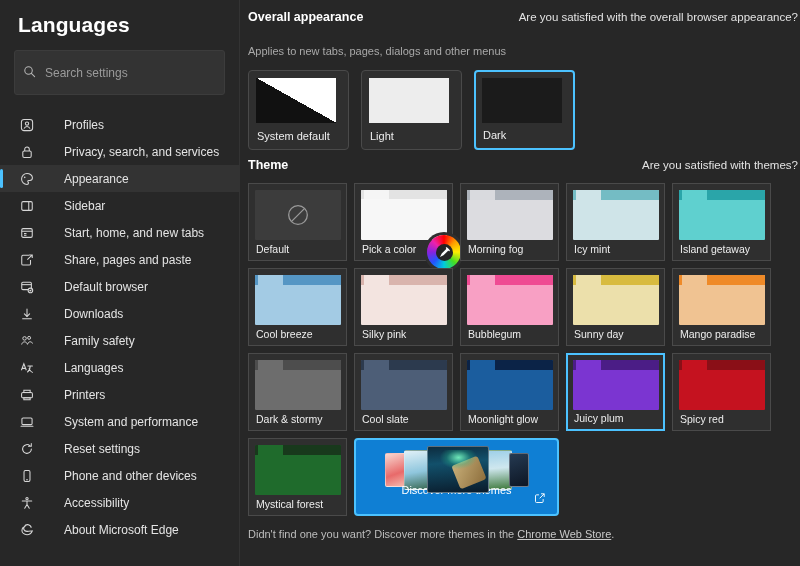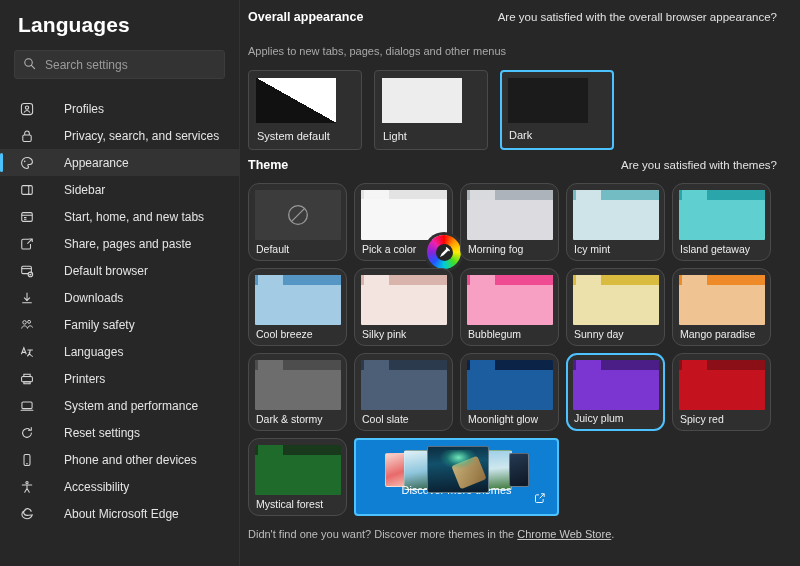--- a/index.html
+++ b/index.html
@@ -19,21 +19,21 @@
     border-right: 1px solid #333333;
     flex: 0 0 240px;
     position: relative;
   }
   .settings-title {
     font-size: 21px; font-weight: bold; color: #ffffff;
     padding: 13px 0 0 18px; letter-spacing: .1px;
   }
   .search-wrap {
     margin: 13px 14px 16px 14px;
-    height: 29px;
+    height: 45px;
     background: #333333;
     border: 1px solid #3c3c3c;
     border-radius: 3px;
     display: flex; align-items: center;
     padding: 0 8px;
   }
   .search-wrap svg { flex: 0 0 auto; }
   .search-input {
     border: 0; outline: 0; background: transparent;
     color: #cfcfcf; font-size: 12px;
@@ -63,30 +63,30 @@
 
   
   .main {
     flex: 1 1 auto; height: 566px;
     background: #272727;
     padding: 10px 0 0 8px;
     position: relative;
   }
   .sec-head {
     display: flex; align-items: baseline; justify-content: space-between;
-    padding-right: 23px;
+    padding-right: 2px;
   }
   .sec-title { font-size: 12.5px; font-weight: bold; color: #ffffff; }
   .sec-link { font-size: 11.5px; color: #e2e2e2; cursor: pointer; }
   .sec-sub { font-size: 11px; color: #a9a9a9; margin-top: 21px; }
 
   
   .appearance-row { display: flex; gap: 12px; margin-top: 13px; }
   .app-card {
-    width: 114px; height: 80px;
+    width: 101px; height: 80px;
     background: #2f2f2f;
     border: 1px solid #4a4a4a;
     border-radius: 4px;
     padding: 7px 7px 0 7px;
     position: relative; cursor: pointer;
   }
   .app-card.selected {
     border: 2px solid #4cc2ff;
     padding: 6px 6px 0 6px;
   }
@@ -110,21 +110,21 @@
   .theme-grid {
     display: grid;
     grid-template-columns: repeat(5, 99px);
     gap: 7px 7px;
     margin-top: 11px;
   }
   .theme-card {
     width: 99px; height: 78px;
     background: #2f2f2f;
     border: 1px solid #4a4a4a;
-    border-radius: 11px;
+    border-radius: 0;
     padding: 6px;
     position: relative; cursor: pointer;
   }
   .theme-card.selected { border: 2px solid #4cc2ff; padding: 5px; }
   .swatch {
     width: 86px; height: 50px; position: relative;
     overflow: hidden; border-radius: 1px;
   }
   .theme-card.selected .swatch { width: 86px; }
   .sw-body { position: absolute; inset: 0; }

